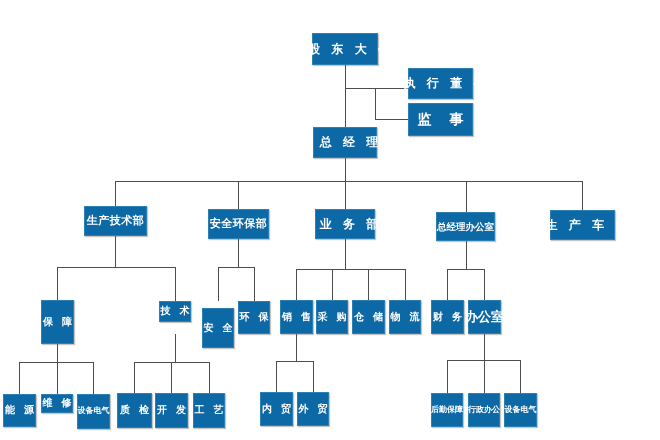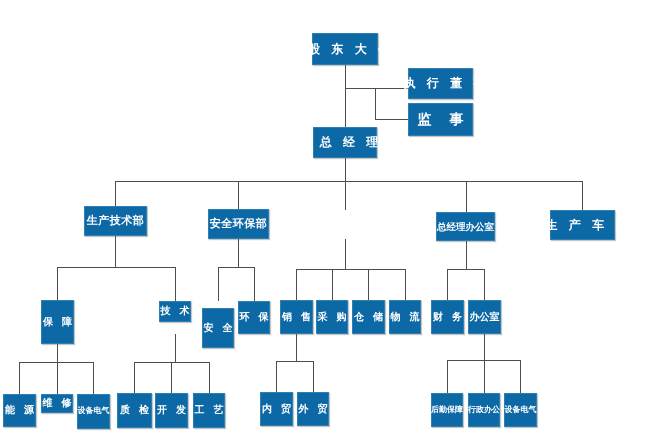--- a/index.html
+++ b/index.html
@@ -23,21 +23,21 @@
     text-align:center;
     box-sizing:border-box;
     white-space:nowrap;
     line-height:1.05;
   }
   .fz11s4{font-size:12px;letter-spacing:4px;padding-left:12px;}
   .fz11s6{font-size:14px;letter-spacing:7px;padding-left:7px;}
   .fz11s1{font-size:11px;letter-spacing:0.5px;}
   .fz10s0{font-size:9.5px;letter-spacing:0;}
   .fz10s3{font-size:10px;letter-spacing:3px;padding-left:3px;}
-  .fz9{font-size:10px;letter-spacing:0;}
+  .fz9{font-size:13px;letter-spacing:0;}
   .fz8{font-size:8px;letter-spacing:0;}
   .hline,.vline{position:absolute;background:#4d4d4d;}
   .hline{height:1px;}
   .vline{width:1px;}
 </style>
 </head>
 <body>
 
 <div id="canvas">
 
@@ -101,20 +101,21 @@
 
   <div class="node fz11s4" style="left:312px;top:33px;width:66px;height:32px">股 东 大 会</div>
 
   <div class="node fz11s4" style="left:408px;top:68px;width:65px;height:31px">执 行 董 事</div>
   <div class="node fz11s6" style="left:408px;top:103px;width:65px;height:33px">监 事</div>
 
   <div class="node fz11s4" style="left:313px;top:127px;width:64px;height:31px">总 经 理</div>
 
   <div class="node fz11s1" style="left:208px;top:209px;width:61px;height:30px">安全环保部</div>
   <div class="node fz11s1" style="left:84px;top:206px;width:63px;height:30px">生产技术部</div>
+  <div class="node fz11s4" style="left:315px;top:209px;width:60px;height:30px">业 务 部</div>
   <div class="node fz10s0" style="left:436px;top:212px;width:59px;height:29px">总经理办公室</div>
   <div class="node fz11s4" style="left:550px;top:210px;width:65px;height:30px">生 产 车 间</div>
 
   <div class="node fz10s3" style="left:41px;top:300px;width:33px;height:44px">保 障</div>
   <div class="node fz10s3" style="left:159px;top:301px;width:32px;height:21px">技 术</div>
   <div class="node fz10s3" style="left:202px;top:308px;width:32px;height:40px">安 全</div>
   <div class="node fz10s3" style="left:238px;top:301px;width:32px;height:33px">环 保</div>
   <div class="node fz10s3" style="left:280px;top:300px;width:33px;height:34px">销 售</div>
   <div class="node fz10s3" style="left:316px;top:300px;width:32px;height:34px">采 购</div>
   <div class="node fz10s3" style="left:352px;top:300px;width:33px;height:34px">仓 储</div>

